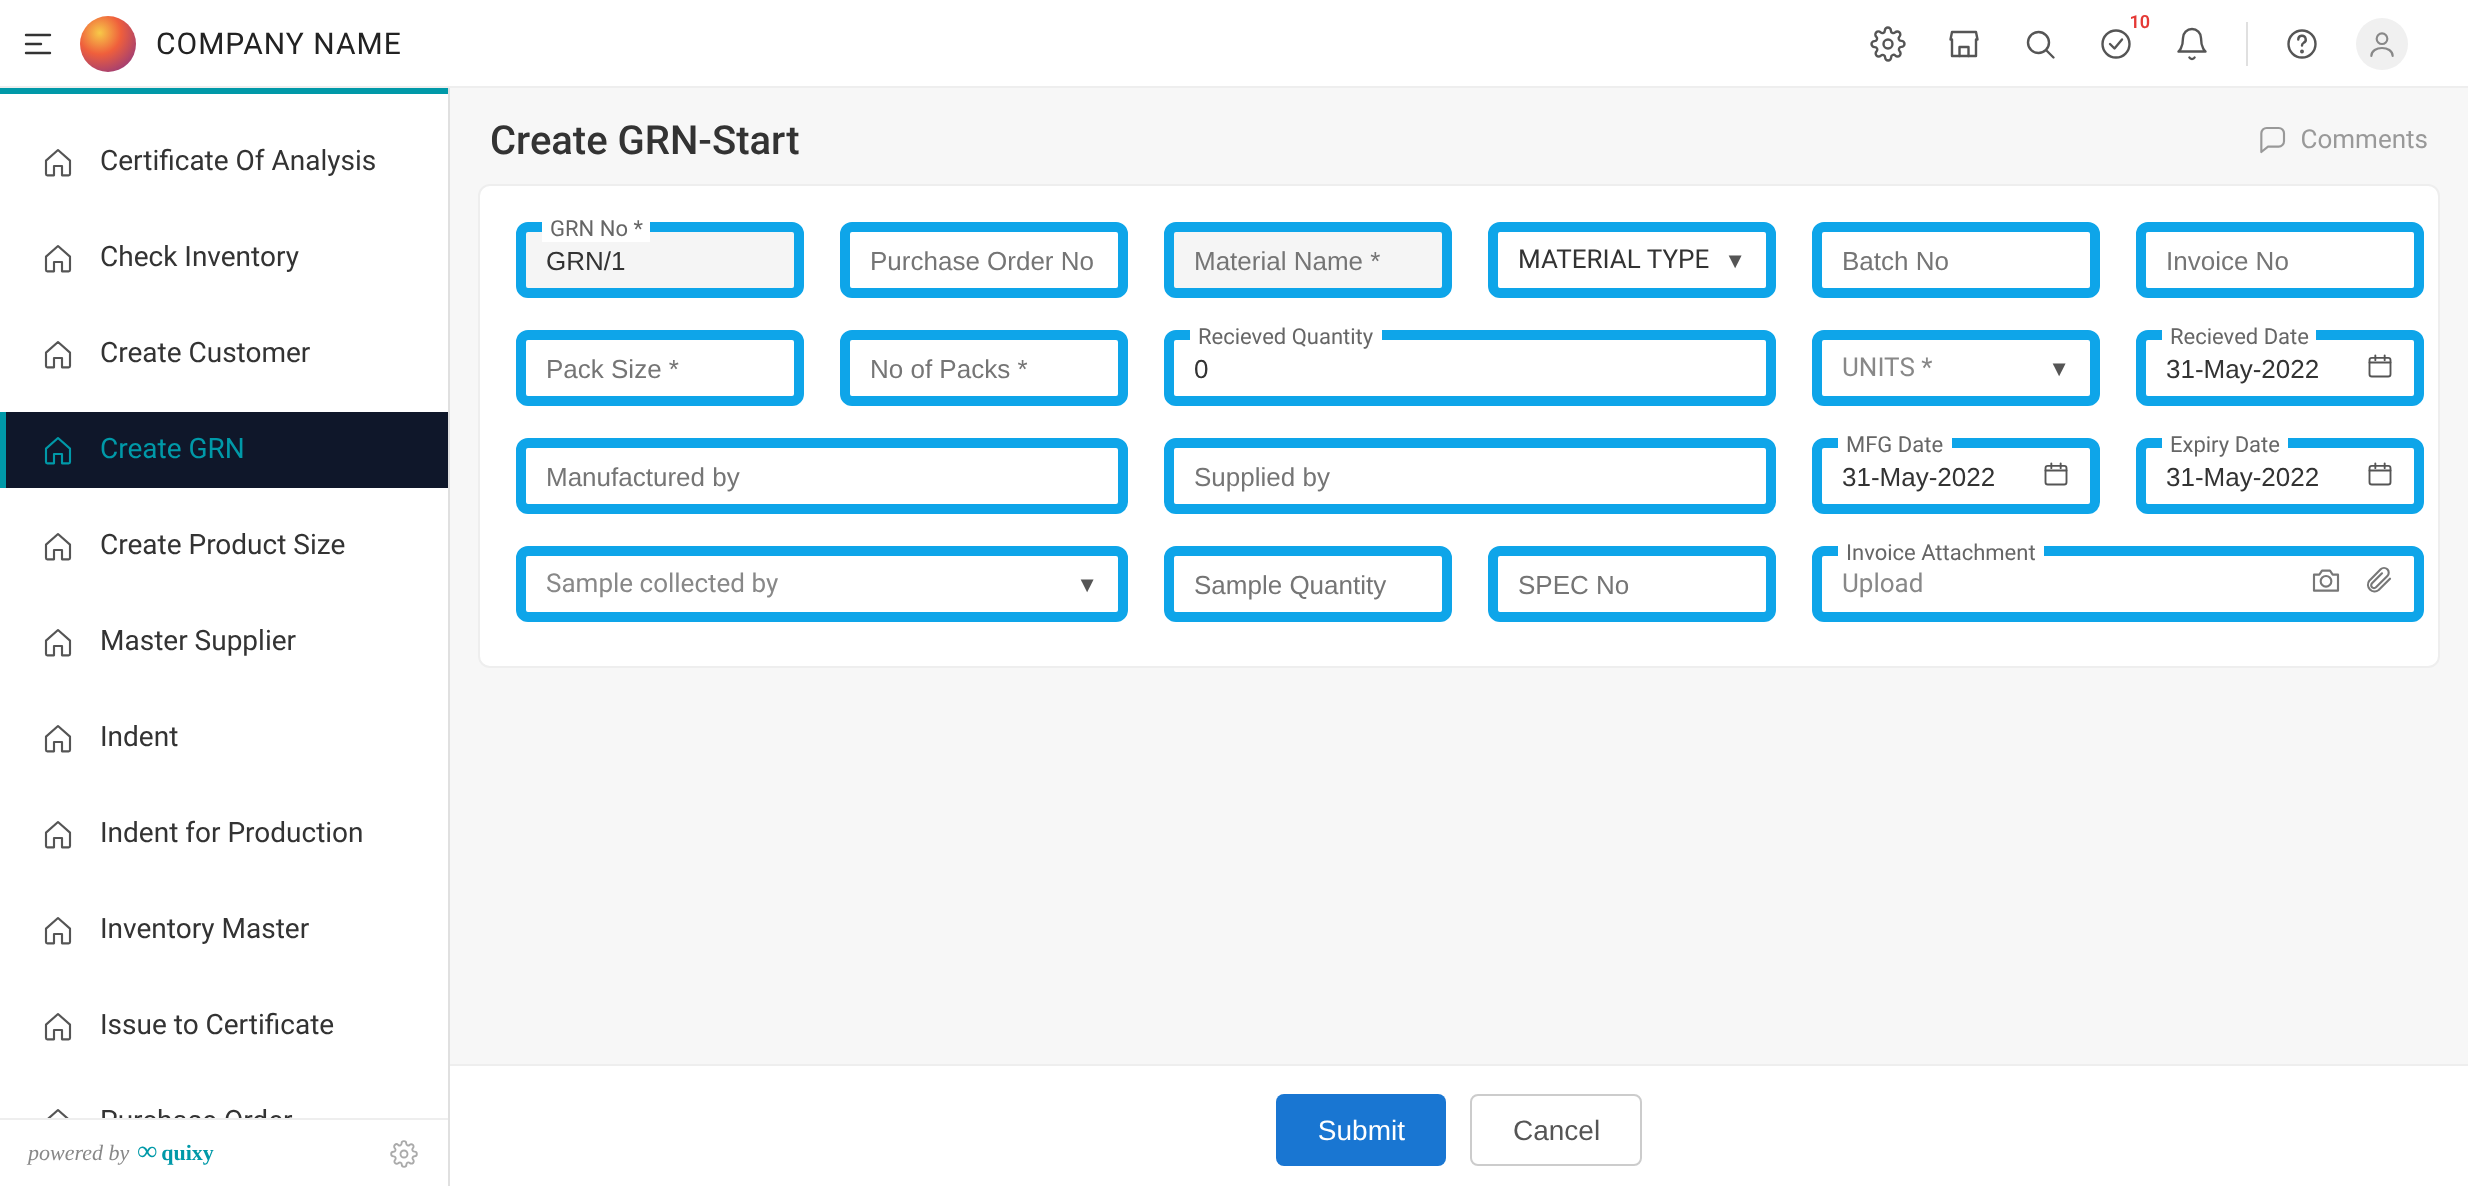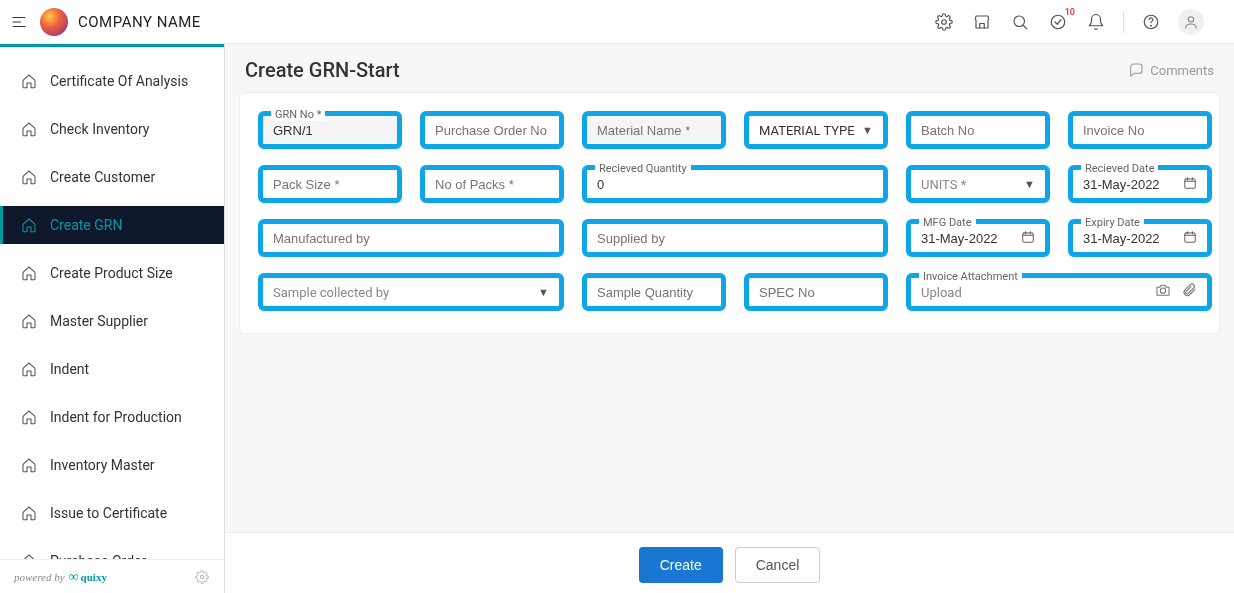--- a/index.html
+++ b/index.html
@@ -357,15 +357,15 @@
                   <path d="M21 11l-8.5 8.5a5 5 0 0 1-7-7L14 4a3.5 3.5 0 0 1 5 5l-8.5 8.5a2 2 0 0 1-3-3L15 7"></path>
                 </svg></span>
           </span>
         </div>
       </div>
     </div>
   </div>
 </div>
 
 <div class="bottom-bar">
-  <button class="btn btn-primary">Create</button>
+  <button class="btn btn-primary">Submit</button>
   <button class="btn btn-secondary">Cancel</button>
 </div>
 
 </body></html>

